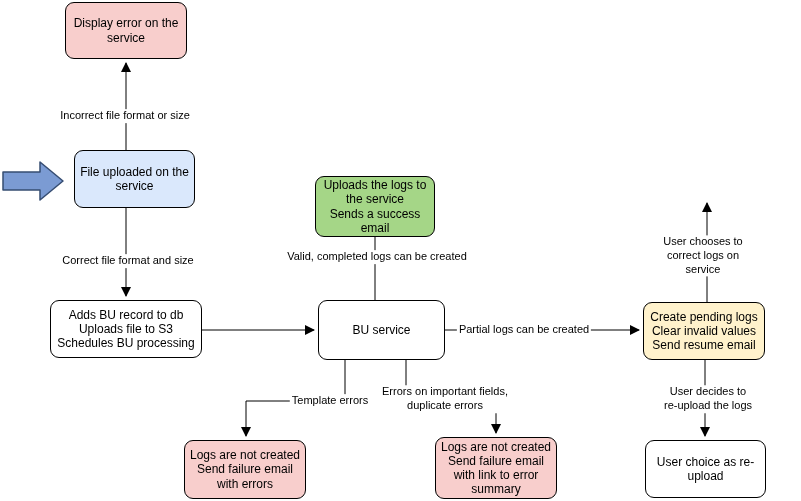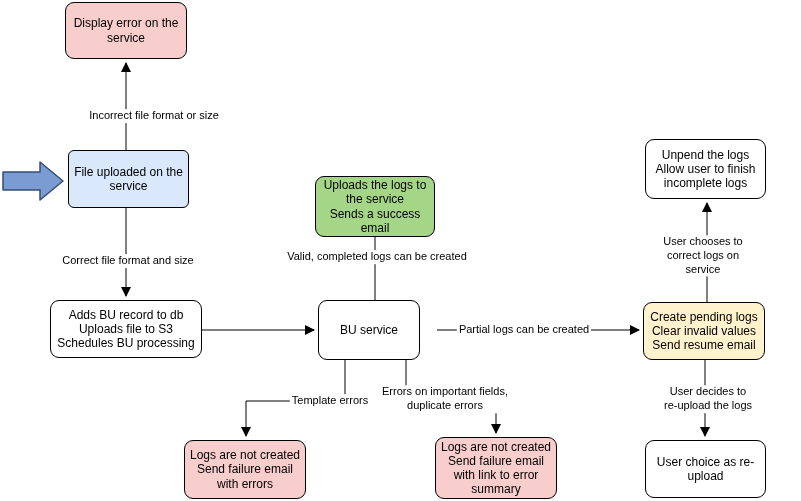--- a/index.html
+++ b/index.html
@@ -73,47 +73,44 @@
 
     <path d="M345,360 L345,401 L246,401 L246,436" stroke="#000" fill="none" marker-end="url(#arrow)"></path>
 
     <path d="M406,360 L406,399 L496,399 L496,433" stroke="#000" fill="none" marker-end="url(#arrow)"></path>
 
     <polygon points="3,172 40,172 40,162 63,181 40,200 40,190 3,190" fill="#7B9BD3" stroke="#364D72" stroke-width="1.5" stroke-linejoin="round"></polygon>
   </svg>
 
   <div class="node node--pink" style="left:65px;  top:2px;   width:122px; height:57px;">Display error on the
 service</div>
-  <div class="node node--blue" style="left:68px;  top:150px; width:121px; height:58px;border-radius:6px;">File uploaded on the
+  <div class="node node--blue" style="left:74px;  top:150px; width:121px; height:58px;">File uploaded on the
 service</div>
   <div class="node node--white" style="left:50px;  top:300px; width:152px; height:58px;">Adds BU record to db
 Uploads file to S3
 Schedules BU processing</div>
   <div class="node node--green" style="left:315px; top:149px; width:120px; height:61px;">Uploads the logs to
 the service
 Sends a success
 email</div>
-  <div class="node node--white" style="left:318px; top:300px; width:102px; height:60px;">BU service</div>
+  <div class="node node--white" style="left:318px; top:300px; width:127px; height:60px;">BU service</div>
   <div class="node node--yellow" style="left:643px; top:302px; width:122px; height:58px;">Create pending logs
 Clear invalid values
 Send resume email</div>
-  <div class="node node--white" style="left:645px; top:139px; width:121px; height:60px;">Unpend the logs
-Allow user to finish
-incomplete logs</div>
   <div class="node node--white" style="left:645px; top:440px; width:121px; height:58px;">User choice as re-
 upload</div>
   <div class="node node--pink" style="left:184px; top:440px; width:122px; height:59px;">Logs are not created
 Send failure email
 with errors</div>
   <div class="node node--pink" style="left:435px; top:437px; width:122px; height:62px;">Logs are not created
 Send failure email
 with link to error
 summary</div>
 
-  <div class="edge-label" style="left:125px; top:116px;margin-left:29px;">Incorrect file format or size</div>
+  <div class="edge-label" style="left:125px; top:116px;">Incorrect file format or size</div>
   <div class="edge-label" style="left:377px; top:257px;">Valid, completed logs can be created</div>
   <div class="edge-label" style="left:128px; top:261px;">Correct file format and size</div>
   <div class="edge-label" style="left:524px; top:330px;">Partial logs can be created</div>
   <div class="edge-label" style="left:330px; top:401px;">Template errors</div>
   <div class="edge-label" style="left:703px; top:256px;">User chooses to correct logs on service</div>
   <div class="edge-label" style="left:445px; top:399px;">Errors on important fields,
 duplicate errors</div>
   <div class="edge-label" style="left:708px; top:399px;">User decides to re-upload the logs</div>
 
 </div>

